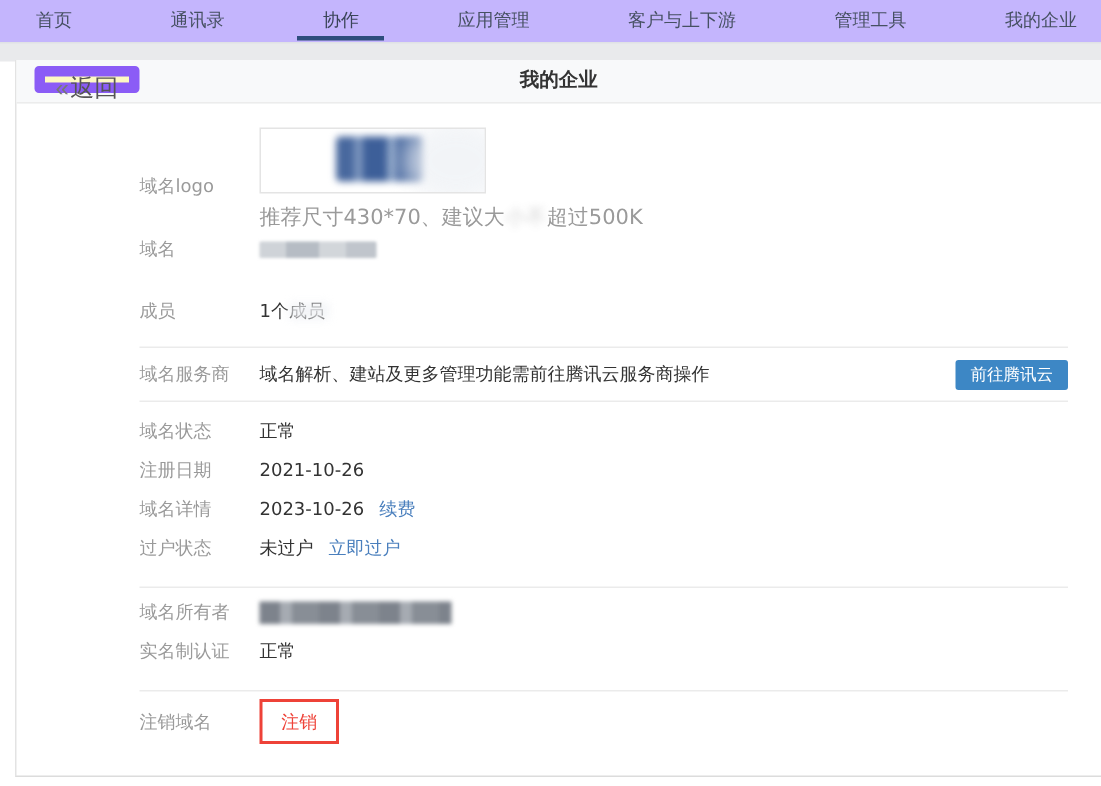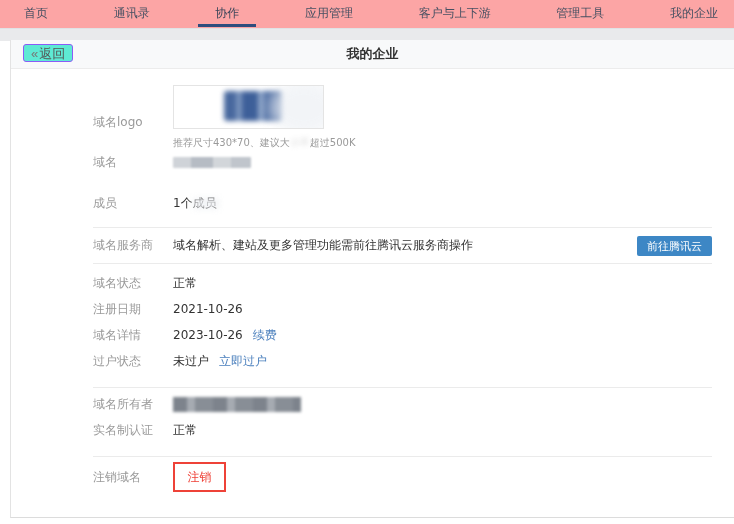--- a/index.html
+++ b/index.html
@@ -1,51 +1,51 @@
 <!DOCTYPE html>
 <html><head>
 <meta charset="utf-8">
 <style>
   html,body{margin:0;padding:0;background:#fff;}
   .screen{
     position:relative;width:734px;height:524px;background:#ffffff;overflow:hidden;
     font-family:"DejaVu Sans","Liberation Sans",sans-serif;font-size:12px;color:#333;
   }
   
-  .nav{position:absolute;top:0;left:0;right:0;height:28px;background:#fca5a5;
+  .nav{position:absolute;top:0;left:0;right:0;height:28px;background:#c4b5fd;
        display:flex;justify-content:space-between;align-items:stretch;padding:0 16px 0 24px;}
   .nav-tab{position:relative;line-height:26px;font-size:12px;color:#465062;cursor:pointer;white-space:nowrap;}
   .nav-tab.active{color:#3a4458;}
   .nav-tab.active::after{content:"";position:absolute;left:50%;transform:translateX(-50%);
        bottom:1px;width:58px;height:3px;background:#2e4d7d;}
   .strip{position:absolute;top:28px;left:0;right:0;height:12px;background:#e9eaec;border-top:1px solid #e0e2e5;}
   
   .card{position:absolute;top:40px;left:10px;right:0;height:477px;background:#fff;
         border-left:1px solid #e3e3e3;border-bottom:1px solid #dcdcdc;}
   .card-header{position:relative;height:28px;background:#f8f9fa;border-bottom:1px solid #ececec;}
   .back-btn{position:absolute;left:12px;top:4px;height:18px;line-height:17px;padding:0 7px;
-        background:#5eead4;border:1px solid #8b5cf6;border-radius:3px;font-size:13px;color:#555;cursor:pointer;}
+        background:#fef9c3;border:7px solid #8b5cf6;border-radius:3px;font-size:16px;color:#555;cursor:pointer;}
   .back-btn .chev{margin-right:1px;color:#777;}
   .card-title{text-align:center;line-height:28px;font-weight:bold;font-size:13px;color:#333;}
   .card-body{position:relative;padding:16px 0 0 82px;}
   
   .row{display:flex;align-items:center;}
   .label{width:80px;flex:none;color:#9a9a9a;font-size:12px;}
   .value{color:#333;font-size:12px;}
   .divider{height:1px;background:#ebebeb;margin-right:22px;}
   .link{color:#4a7fbd;cursor:pointer;text-decoration:none;font-size:12px;}
   
   .logo-row{display:flex;align-items:center;}
   .logo-row .label{padding-top:10px;}
   .logo-box{width:149px;height:42px;border:1px solid #e4e4e4;background:#fff;position:relative;overflow:hidden;}
   .logo-blob{position:absolute;left:50px;top:5px;width:58px;height:30px;border-radius:3px;
       background:linear-gradient(90deg,#48689e 0 12px,#7a94bd 12px 18px,#3d5f99 18px 34px,#8aa2c6 34px 40px,#46679f 40px 58px);
       filter:blur(2.5px);}
   .logo-smudge{position:absolute;left:95px;top:-6px;width:70px;height:55px;background:#eef1f5;opacity:.75;filter:blur(7px);border-radius:50%;}
-  .logo-hint{margin-top:7px;font-size:10px;color:#9a9a9a;}
+  .logo-hint{margin-top:7px;font-size:14px;color:#9a9a9a;}
   .hint-blur{filter:blur(2.5px);opacity:.45;}
   
   .redact-light{width:78px;height:11px;border-radius:1px;filter:blur(1.2px);
       background:linear-gradient(90deg,#cfd3d8 0 18px,#b6bcc4 18px 40px,#d2d6da 40px 58px,#c0c5cc 58px 78px);}
   .redact-dark{width:128px;height:15px;filter:blur(1.5px);
       background:repeating-linear-gradient(90deg,#7d838c 0 14px,#a6abb2 14px 22px,#888e96 22px 40px);}
   .member-smudge{display:inline-block;width:26px;height:11px;margin-left:-24px;vertical-align:middle;
       background:#f0f2f5;opacity:.8;filter:blur(3px);}
   
   .provider-row{position:relative;margin-right:22px;padding:9px 0;display:flex;align-items:center;}

